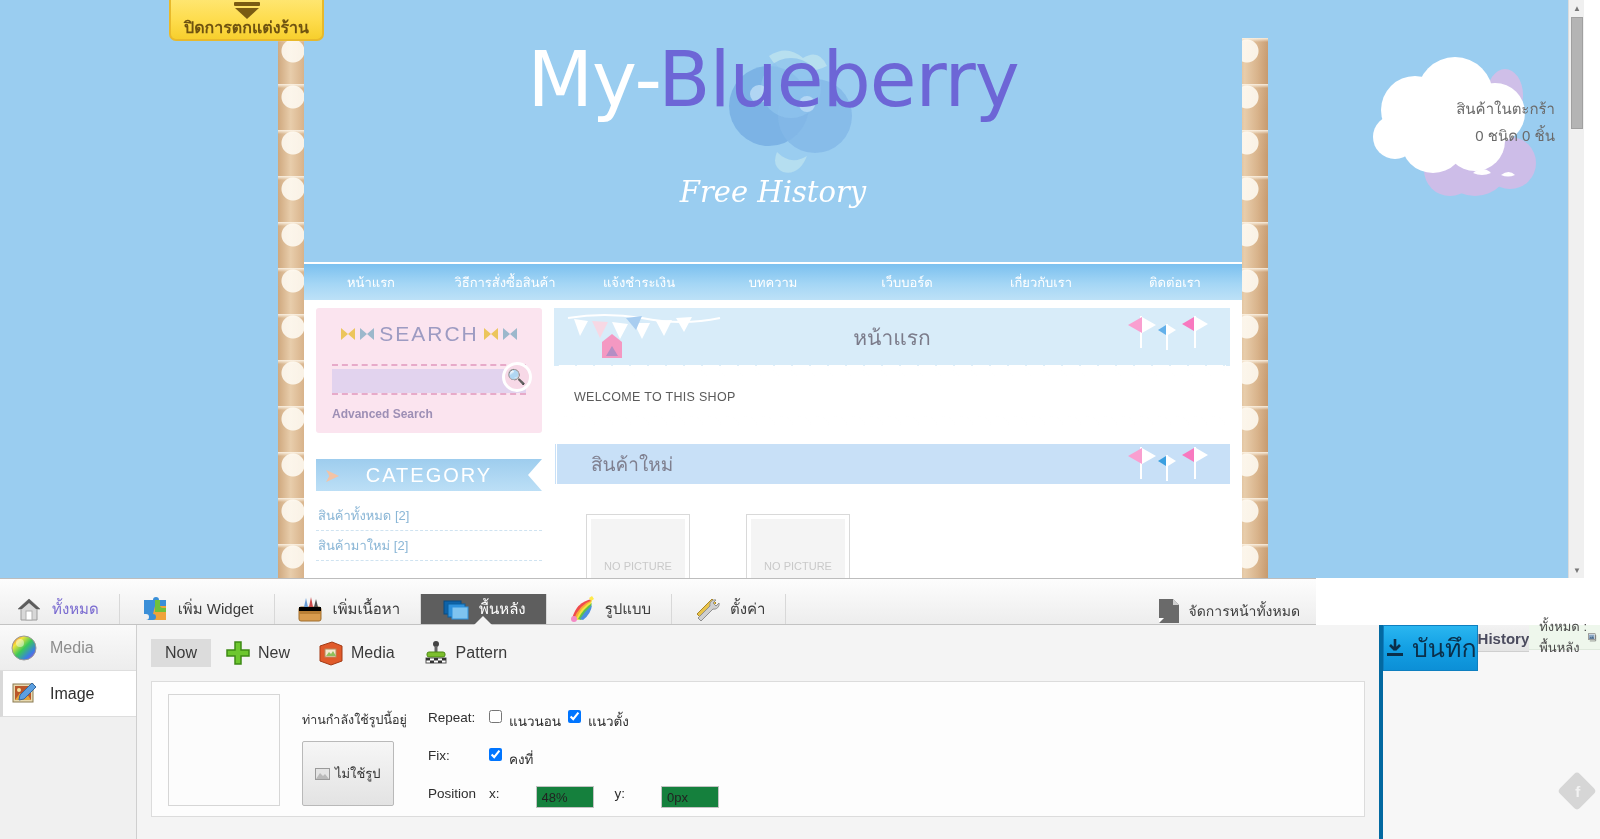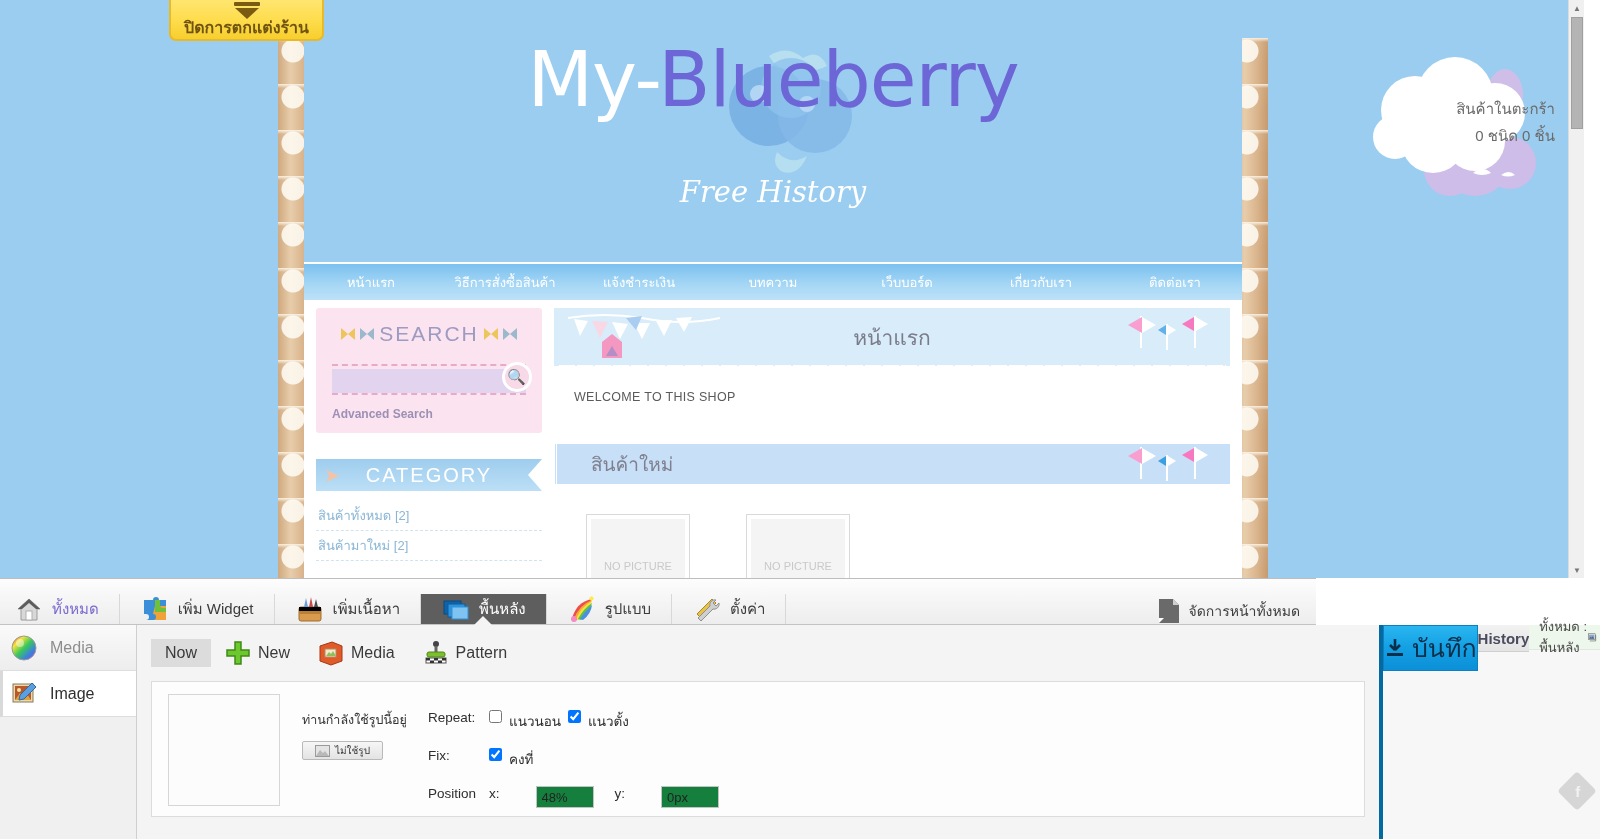--- a/index.html
+++ b/index.html
@@ -284,21 +284,21 @@
   }
   .thumb-preview {
     width: 112px; height: 112px; background: #fcfcfc; border: 1px solid #d6d6d6;
   }
   .form-left { width: 140px; padding: 16px 0 0 22px; }
   .cur-img-label { font-size: 12.5px; color:#333; }
   .btn-noimg {
     margin-top: 11px; display:inline-flex; align-items:center; gap: 5px;
     background: linear-gradient(to bottom,#f6f6f6,#e3e3e3);
     border: 1px solid #b9b9b9; border-radius: 2px;
-    padding: 1px 12px; font-size: 10px; color: #333; cursor: pointer;
+    padding: 21px 12px; font-size: 13px; color: #333; cursor: pointer;
   }
   .form-right { padding: 16px 0 0 8px; font-size: 13.5px; color:#2e2e2e; }
   .frow { display:flex; align-items:flex-start; gap: 7px; margin-bottom: 16px; }
   .frow input[type=checkbox] { margin: 0; }
   .frow input[type=text] {
     width: 58px; height: 22px; border: 1px solid #c3c3c3; background:#15803d;
     font-size: 13px; padding: 0 5px; color: #222; margin-left: 29px;
   }
   .frow .lab { min-width: 54px; }
 

